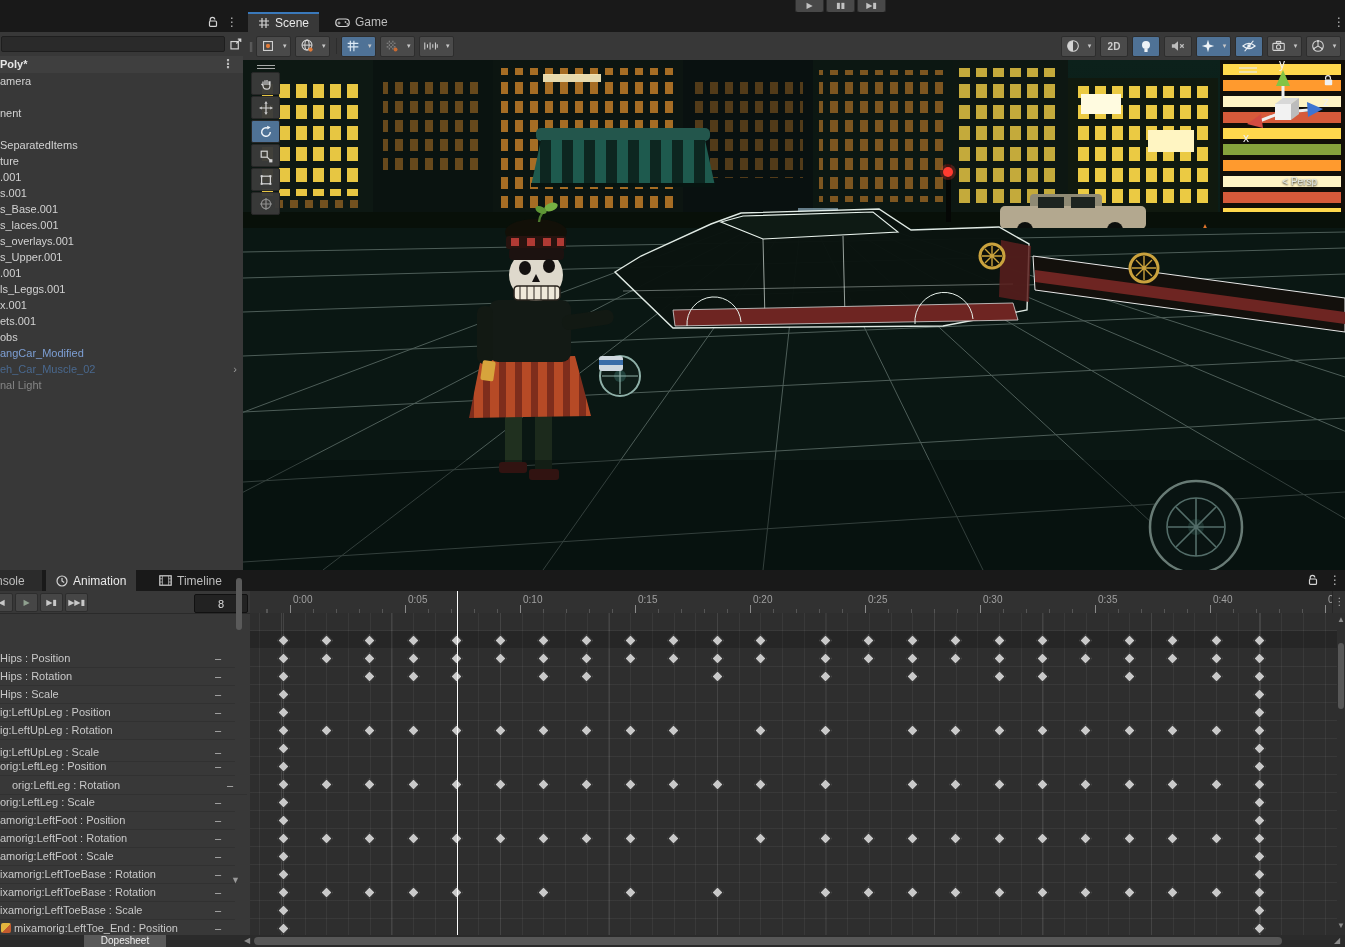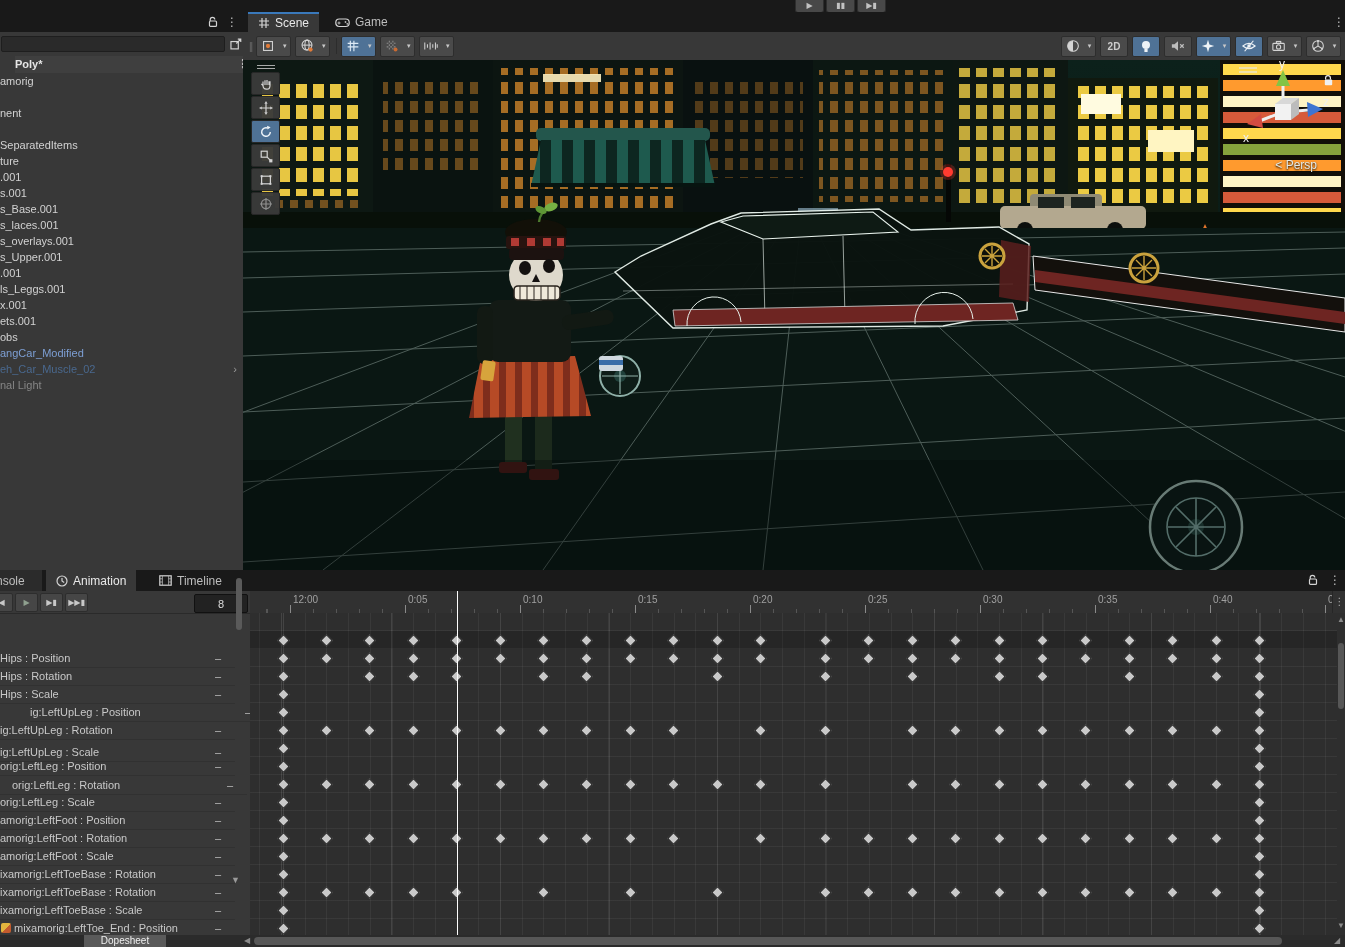--- a/index.html
+++ b/index.html
@@ -17,21 +17,21 @@
   .tab.active{background:#383838;color:#e8e8e8;}
   .tab.inactive{background:#2b2b2b;}
   .kebab{color:#b9b9b9;font-size:12px;line-height:1;}
   
   #hier{left:0;top:12px;width:243px;height:558px;background:#383838;}
   #hier .tabstrip{position:absolute;left:0;top:0;width:100%;height:20px;}
   #hier .searchrow{position:absolute;left:0;top:20px;width:100%;height:24px;background:#383838;
                    display:flex;align-items:center;}
   #hier input{width:221px;height:14px;margin-left:1px;background:#2a2a2a;border:1px solid #1e1e1e;
               border-radius:2px;color:#ccc;font-size:10px;padding:0 3px;}
-  #hier .header{position:absolute;left:15px;top:44px;width:100%;height:17px;background:#3f3f3f;
+  #hier .header{position:absolute;left:0;top:44px;width:100%;height:17px;background:#3f3f3f;
                 color:#e6e6e6;font-size:11px;font-weight:bold;line-height:17px;}
   #hier .header .kebab{position:absolute;right:9px;top:2px;}
   #hlist{position:absolute;left:0;top:61px;width:100%;}
   .hrow{height:16px;line-height:16px;font-size:11px;color:#d2d2d2;position:relative;white-space:nowrap;}
   .hrow.prefab{color:#7d9fd4;}
   .hrow.prefab-dim{color:#49688e;}
   .hrow.disabled{color:#858585;}
   .hchev{position:absolute;right:6px;top:0;color:#9a9a9a;font-size:11px;}
   
   #scene{left:243px;top:12px;width:1102px;height:558px;background:#383838;}
@@ -48,21 +48,21 @@
   .handlebar{color:#6b6b6b;font-size:10px;margin-left:6px;letter-spacing:-1px;}
   #viewport{position:absolute;left:0;top:48px;width:1102px;height:510px;overflow:hidden;background:#081310;}
   
   #toolcol{position:absolute;left:8px;top:2px;width:30px;}
   #toolcol .grab{height:9px;display:flex;flex-direction:column;justify-content:center;gap:2px;padding:0 6px;}
   #toolcol .grab i{display:block;height:1px;background:#cfcfcf;opacity:.8;}
   .toolbtn{width:27px;height:21px;margin-top:1px;background:rgba(58,58,58,.96);border:1px solid #272727;
            border-radius:2px;display:flex;align-items:center;justify-content:center;}
   .toolbtn.active{background:#4f7296;}
   #gizmo{position:absolute;right:14px;top:0px;width:96px;height:104px;}
-  #persp{position:absolute;right:28px;top:98px;color:#e2e8e5;font-size:12px;text-shadow:0 1px 2px #000;}
+  #persp{position:absolute;right:28px;top:116px;color:#e2e8e5;font-size:10px;text-shadow:0 1px 2px #000;}
   #vplock{position:absolute;right:10px;top:14px;}
   
   #anim{left:0;top:570px;width:1345px;height:377px;background:#383838;}
   #anim .tabstrip{position:absolute;left:0;top:0;width:100%;height:21px;}
   #anim-tb1{position:absolute;left:0;top:21px;width:250px;height:22px;background:#383838;
             border-bottom:1px solid #2a2a2a;display:flex;align-items:center;}
   .trbtn{height:17px;min-width:21px;background:#464646;border:1px solid #2d2d2d;border-radius:2px;
          margin-left:2px;color:#c8c8c8;font-size:8px;display:flex;align-items:center;justify-content:center;}
   #framefield{position:absolute;left:194px;top:3px;width:48px;height:15px;background:#222;
               border:1px solid #111;border-radius:2px;color:#ddd;font-size:11px;text-align:center;}
@@ -139,21 +139,21 @@
     <svg style="margin-left:4px" width="14" height="14" viewBox="0 0 14 14">
       <rect x="2" y="4.5" width="7.5" height="7.5" class="iconsvg" stroke="#b5b5b5"></rect>
       <path d="M7.5 6.5 L12 2 M9 2h3v3" class="iconsvg" stroke="#b5b5b5"></path>
     </svg>
   </div>
   <div class="header">
     <span>Poly*</span>
     <span class="kebab">⋮</span>
   </div>
   <div id="hlist">
-      <div class="hrow normal"><span>amorig</span></div>
+      <div class="hrow normal"><span>amera</span></div>
       <div class="hrow normal"><span></span></div>
       <div class="hrow normal"><span>nent</span></div>
       <div class="hrow normal"><span></span></div>
       <div class="hrow normal"><span>SeparatedItems</span></div>
       <div class="hrow normal"><span>ture</span></div>
       <div class="hrow normal"><span>.001</span></div>
       <div class="hrow normal"><span>s.001</span></div>
       <div class="hrow normal"><span>s_Base.001</span></div>
       <div class="hrow normal"><span>s_laces.001</span></div>
       <div class="hrow normal"><span>s_overlays.001</span></div>
@@ -585,21 +585,21 @@
     <div class="trbtn" style="color:#8fa08f;">▶</div>
     <div class="trbtn">▶▮</div>
     <div class="trbtn">▶▶▮</div>
     <input id="framefield" value="8" style="">
   </div>
 
 
   <div id="ruler">
       <div class="minor"></div>
       <div class="rtick" style="left: 40px;"></div>
-      <div class="rlabel" style="left: 43px;">12:00</div>
+      <div class="rlabel" style="left: 43px;">0:00</div>
       <div class="rtick" style="left: 155px;"></div>
       <div class="rlabel" style="left: 158px;">0:05</div>
       <div class="rtick" style="left: 270px;"></div>
       <div class="rlabel" style="left: 273px;">0:10</div>
       <div class="rtick" style="left: 385px;"></div>
       <div class="rlabel" style="left: 388px;">0:15</div>
       <div class="rtick" style="left: 500px;"></div>
       <div class="rlabel" style="left: 503px;">0:20</div>
       <div class="rtick" style="left: 615px;"></div>
       <div class="rlabel" style="left: 618px;">0:25</div>
@@ -611,21 +611,21 @@
       <div class="rlabel" style="left: 963px;">0:40</div>
       <div class="rtick" style="left: 1075px;"></div>
       <div class="rlabel" style="left: 1078px;">0:45</div>
     </div>
   <div id="rulerkebab">⋮</div>
 
   <div id="plist">
       <div class="prow" style="top: 12px;"><span>Hips : Position</span><span class="dash">–</span></div>
       <div class="prow" style="top: 30px;"><span>Hips : Rotation</span><span class="dash">–</span></div>
       <div class="prow" style="top: 48px;"><span>Hips : Scale</span><span class="dash">–</span></div>
-      <div class="prow" style="top: 66px; margin-left: 30px;"><span>ig:LeftUpLeg : Position</span><span class="dash">–</span></div>
+      <div class="prow" style="top: 66px;"><span>ig:LeftUpLeg : Position</span><span class="dash">–</span></div>
       <div class="prow" style="top: 84px;"><span>ig:LeftUpLeg : Rotation</span><span class="dash">–</span></div>
       <div class="prow" style="top: 106px;"><span>ig:LeftUpLeg : Scale</span><span class="dash">–</span></div>
       <div class="prow" style="top: 120px;"><span>orig:LeftLeg : Position</span><span class="dash">–</span></div>
       <div class="prow" style="top: 139px; padding-left: 12px;"><span>orig:LeftLeg : Rotation</span><span class="dash">–</span></div>
       <div class="prow" style="top: 156px;"><span>orig:LeftLeg : Scale</span><span class="dash">–</span></div>
       <div class="prow" style="top: 174px;"><span>amorig:LeftFoot : Position</span><span class="dash">–</span></div>
       <div class="prow" style="top: 192px;"><span>amorig:LeftFoot : Rotation</span><span class="dash">–</span></div>
       <div class="prow" style="top: 210px;"><span>amorig:LeftFoot : Scale</span><span class="dash">–</span></div>
       <div class="prow" style="top: 228px;"><span>ixamorig:LeftToeBase : Rotation</span><span class="dash">–</span></div>
       <div class="prow" style="top: 246px;"><span>ixamorig:LeftToeBase : Rotation</span><span class="dash">–</span></div>

